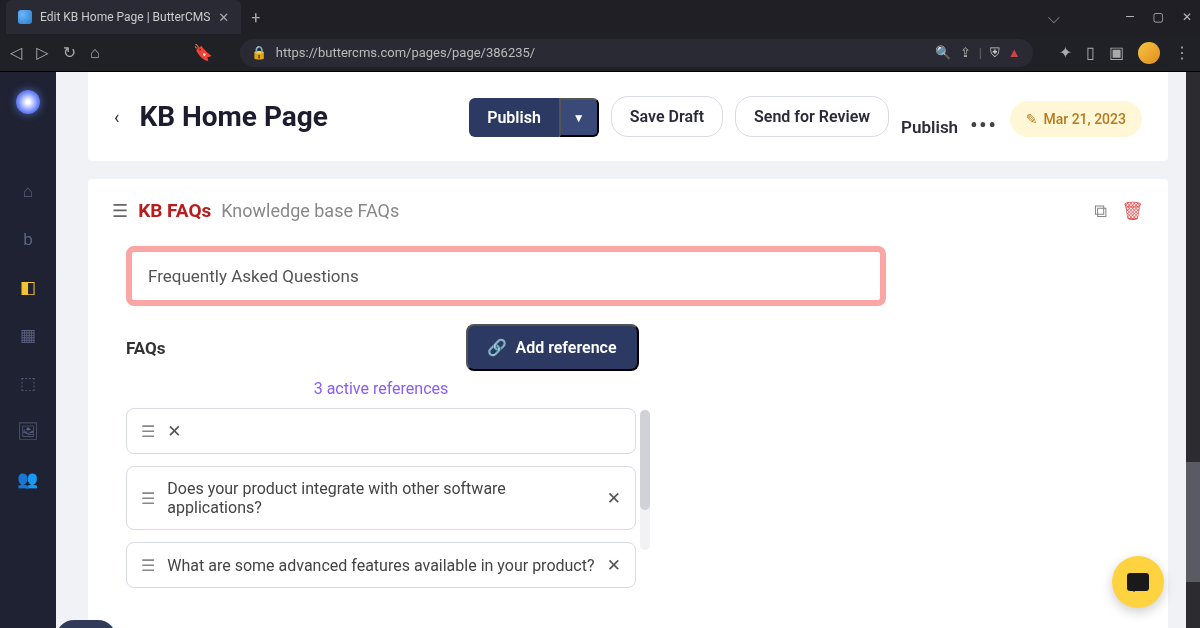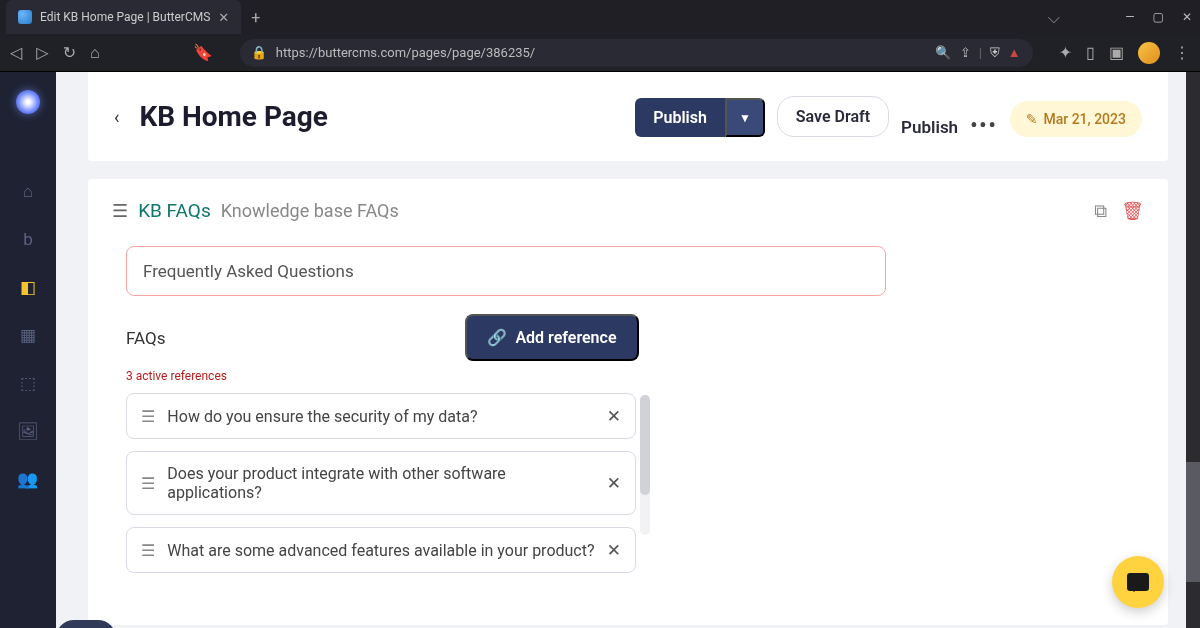--- a/index.html
+++ b/index.html
@@ -30,31 +30,31 @@
 .btn{padding:10px 18px;border-radius:17px;font-size:16px;font-weight:600;border:none;cursor:pointer}
 .btn-publish{background:#2c3a63;color:#fff;display:flex;align-items:center;border-radius:6px 0 0 6px;padding:10px 18px}
 .btn-pub-wrap{display:flex}
 .btn-pub-drop{background:#3a4a78;color:#fff;border-radius:0 6px 6px 0;padding:10px 12px;display:flex;align-items:center;font-size:12px}
 .btn-outline{background:#fff;border:1px solid #d8dbe3;color:#2a2a3a}
 .more{font-size:20px;color:#444;cursor:pointer;font-weight:700;letter-spacing:2px}
 .date-pill{background:#fff7d6;color:#b7791f;padding:10px 16px;border-radius:20px;font-size:14px;font-weight:500;display:flex;align-items:center;gap:6px}
 .card{background:#fff;border-radius:4px;margin-top:18px;padding:20px 24px}
 .sec-head{display:flex;align-items:center;gap:10px;margin-bottom:24px}
 .drag-h{color:#666;font-size:18px}
-.sec-title{font-size:19px;font-weight:400;color:#0f766e}
+.sec-title{font-size:19px;font-weight:700;color:#b91c1c}
 .sec-sub{font-size:18px;color:#888}
 .sec-actions{margin-left:auto;display:flex;gap:14px;align-items:center;color:#888}
 .del{color:#e25555}
 .field-label{font-size:17px;color:#333;margin:14px 0 10px 14px}
 .req{color:#e25555}
-.text-input{width:760px;margin-left:14px;padding:14px 16px;border:1px solid #fca5a5;border-radius:8px;font-size:17px;color:#555}
+.text-input{width:760px;margin-left:14px;padding:14px 16px;border:6px solid #fca5a5;border-radius:8px;font-size:17px;color:#555}
 .faq-row{display:flex;align-items:center;margin:18px 0 8px 14px;gap:20px}
-.faq-label{font-size:17px;color:#333;font-weight:400}
+.faq-label{font-size:17px;color:#333;font-weight:700}
 .add-ref{background:#2c3a63;color:#fff;padding:12px 20px;border-radius:8px;font-size:16px;font-weight:600;display:flex;gap:8px;align-items:center;margin-left:280px}
-.ref-count{text-align:left;width:510px;margin:6px 0 10px 14px;color:#b91c1c;font-size:12px}
+.ref-count{text-align:center;width:510px;margin:6px 0 10px 14px;color:#8b5cf6;font-size:16px}
 .ref-list{margin-left:14px;width:510px;position:relative}
 .ref-item{border:1px solid #d8dbe3;border-radius:8px;padding:12px 14px;display:flex;align-items:center;gap:12px;margin-bottom:12px;background:#fff}
 .ref-text{color:#444;font-size:16px;flex:1}
 .ref-x{color:#555;font-size:17px;cursor:pointer;font-weight:400}
 .list-scroll{position:absolute;right:-14px;top:2px;width:10px;height:140px;background:#f2f2f4;border-radius:5px}
 .list-thumb{width:10px;height:100px;background:#d0d2d8;border-radius:5px}
 .add-block{position:absolute;bottom:-32px;left:0;background:#323a5a;width:60px;height:40px;border-radius:18px 18px 0 0;display:flex;align-items:flex-start;justify-content:center;color:#fff;font-size:26px;padding-top:6px}
 .chatbtn{position:absolute;bottom:20px;right:36px;width:52px;height:52px;border-radius:50%;background:#ffd23f;display:flex;align-items:center;justify-content:center;box-shadow:0 4px 12px rgba(0,0,0,.2)}
 .chaticon{width:22px;height:18px;background:#1a1a1a;border-radius:3px;position:relative}
 .chaticon::after{content:"";position:absolute;bottom:-5px;left:3px;border:4px solid transparent;border-top-color:#1a1a1a}
@@ -122,20 +122,21 @@
     <div class="main">
       <div class="header">
         <span class="back iconbtn">‹</span>
         <span class="title">KB Home Page</span>
         <div class="actions">
           <div class="btn-pub-wrap">
             <button class="btn btn-publish">Publish</button>
             <button class="btn-pub-drop">▼</button>
           </div>
           <button class="btn btn-outline">Save Draft</button>
+          <button class="btn btn-outline">Send for Review</button>
           <span style="font-size:17px;font-weight:600;color:#2a2a3a;cursor:pointer">Publish</span>
           <span class="more">•••</span>
           <span class="date-pill">
             <span>✎</span>
             <span>Mar 21, 2023</span>
           </span>
         </div>
       </div>
 
       <div class="card" style="position:relative;padding-bottom:40px">
@@ -156,21 +157,20 @@
           <button class="add-ref">
             <span>🔗</span>
             <span>Add reference</span>
           </button>
         </div>
         <div class="ref-count">3 active references</div>
 
         <div class="ref-list">
           <div class="ref-item">
             <span style="color:#888">☰</span>
-            <span class="ref-text">How do you ensure the security of my data?</span>
             <span class="ref-x">✕</span>
           </div>
           <div class="ref-item">
             <span style="color:#888">☰</span>
             <span class="ref-text">Does your product integrate with other software applications?</span>
             <span class="ref-x">✕</span>
           </div>
           <div class="ref-item">
             <span style="color:#888">☰</span>
             <span class="ref-text">What are some advanced features available in your product?</span>

